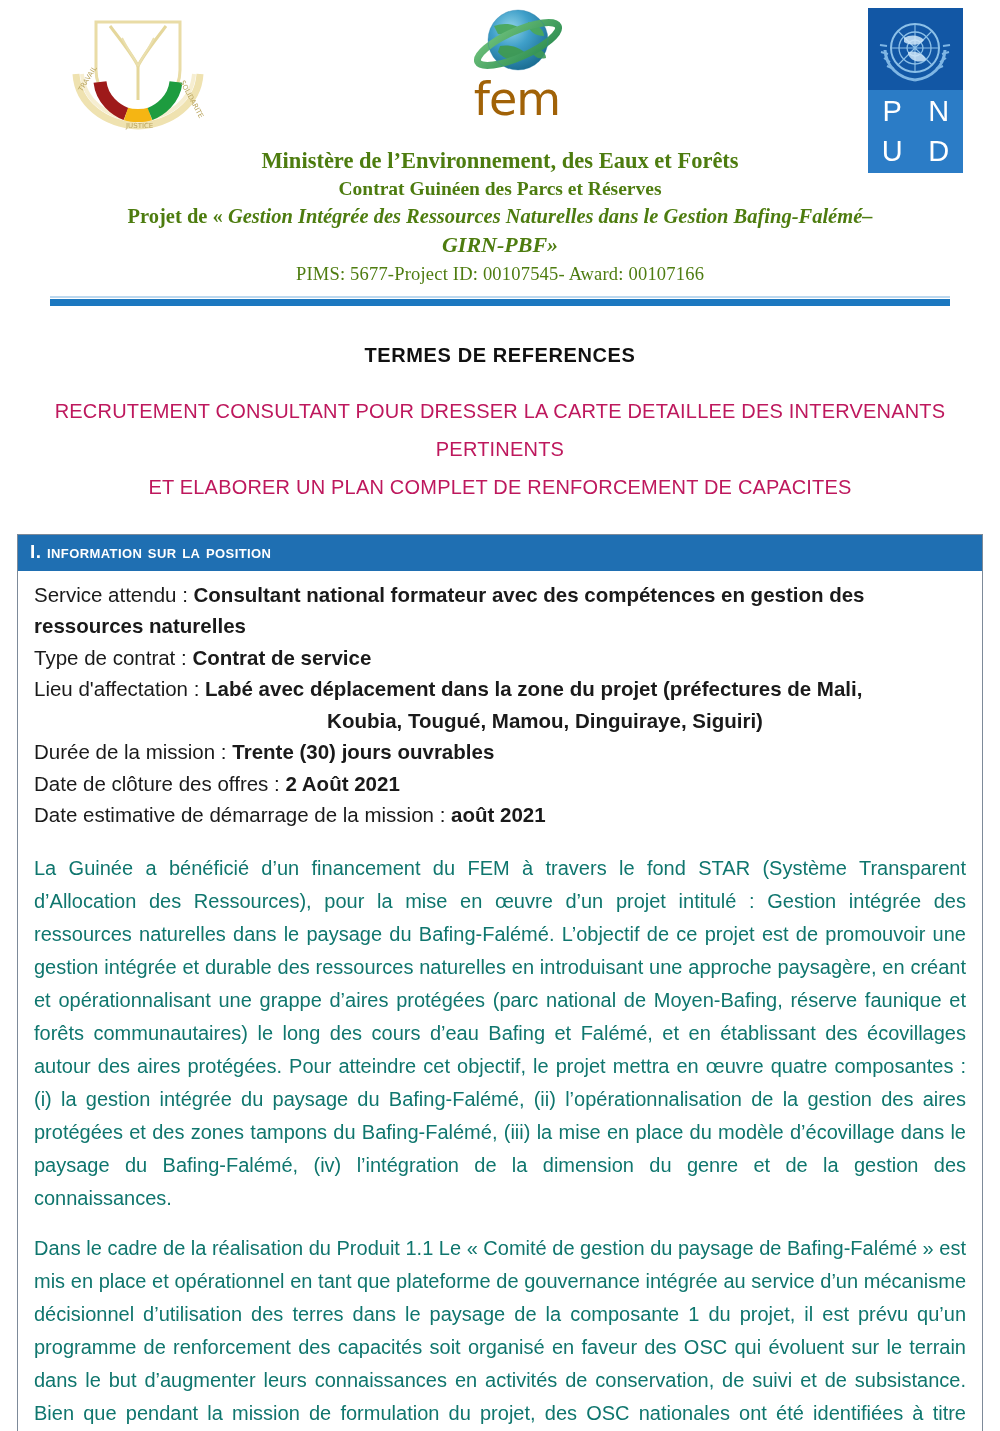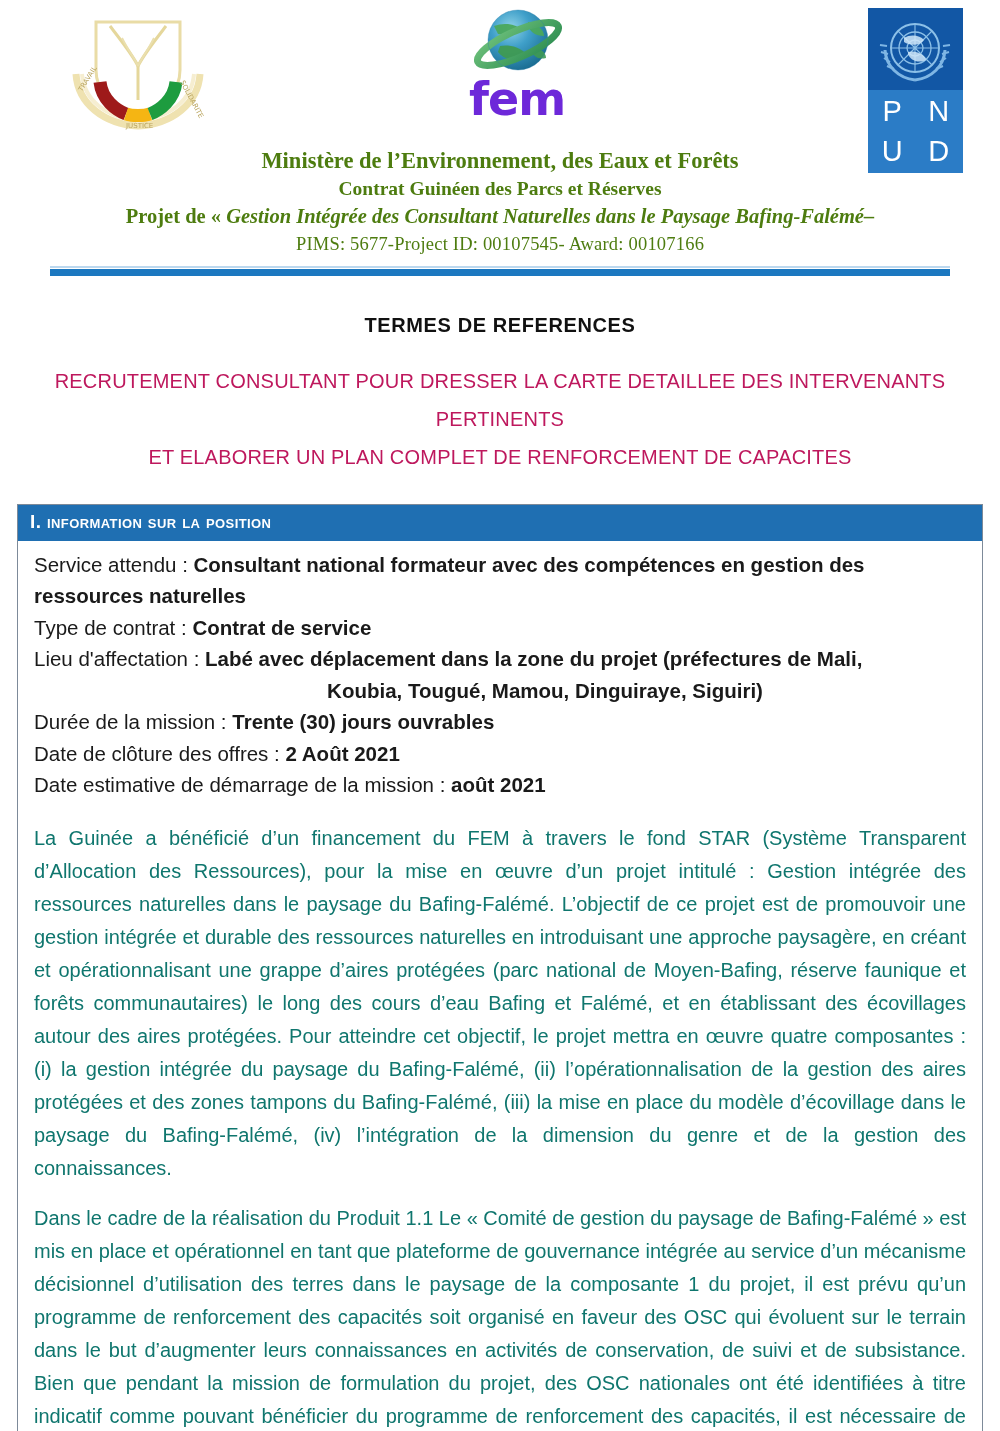--- a/index.html
+++ b/index.html
@@ -42,24 +42,24 @@
     text-align: center;
   }
   .fem .globe-wrap {
     width: 100%;
     height: 74px;
   }
   .fem .fem-word {
     font-family: "DejaVu Sans", sans-serif;
     font-size: 46px;
     line-height: 42px;
-    color: #6d28d9;
+    color: #a16207;
     letter-spacing: -1px;
     margin-top: -2px;
-    font-weight: 700;
+    font-weight: 400;
   }
 
   
   .pnud {
     position: absolute;
     left: 868px;
     top: 8px;
     width: 95px;
     height: 165px;
     background: #1a66b3;
@@ -301,21 +301,22 @@
       <div class="cell">N</div>
       <div class="cell">U</div>
       <div class="cell">D</div>
     </div>
   </div>
 </div>
 
 <div class="org-titles">
   <div class="org-line1">Ministère de l’Environnement, des Eaux et Forêts</div>
   <div class="org-line2">Contrat Guinéen des Parcs et Réserves</div>
-  <div class="org-project"><span>Projet de « </span><em>Gestion Intégrée des Consultant Naturelles dans le Paysage Bafing-Falémé–</em></div>
+  <div class="org-project"><span>Projet de « </span><em>Gestion Intégrée des Ressources Naturelles dans le Gestion Bafing-Falémé–</em></div>
+  <div class="org-acronym">GIRN-PBF»</div>
   <div class="org-pims">PIMS: 5677-Project ID: 00107545- Award: 00107166</div>
 </div>
 
 <div class="rule">
   <div class="thin"></div>
   <div class="thick"></div>
 </div>
 
 <div class="doc-title">TERMES DE REFERENCES</div>
 <div class="doc-subtitle">

